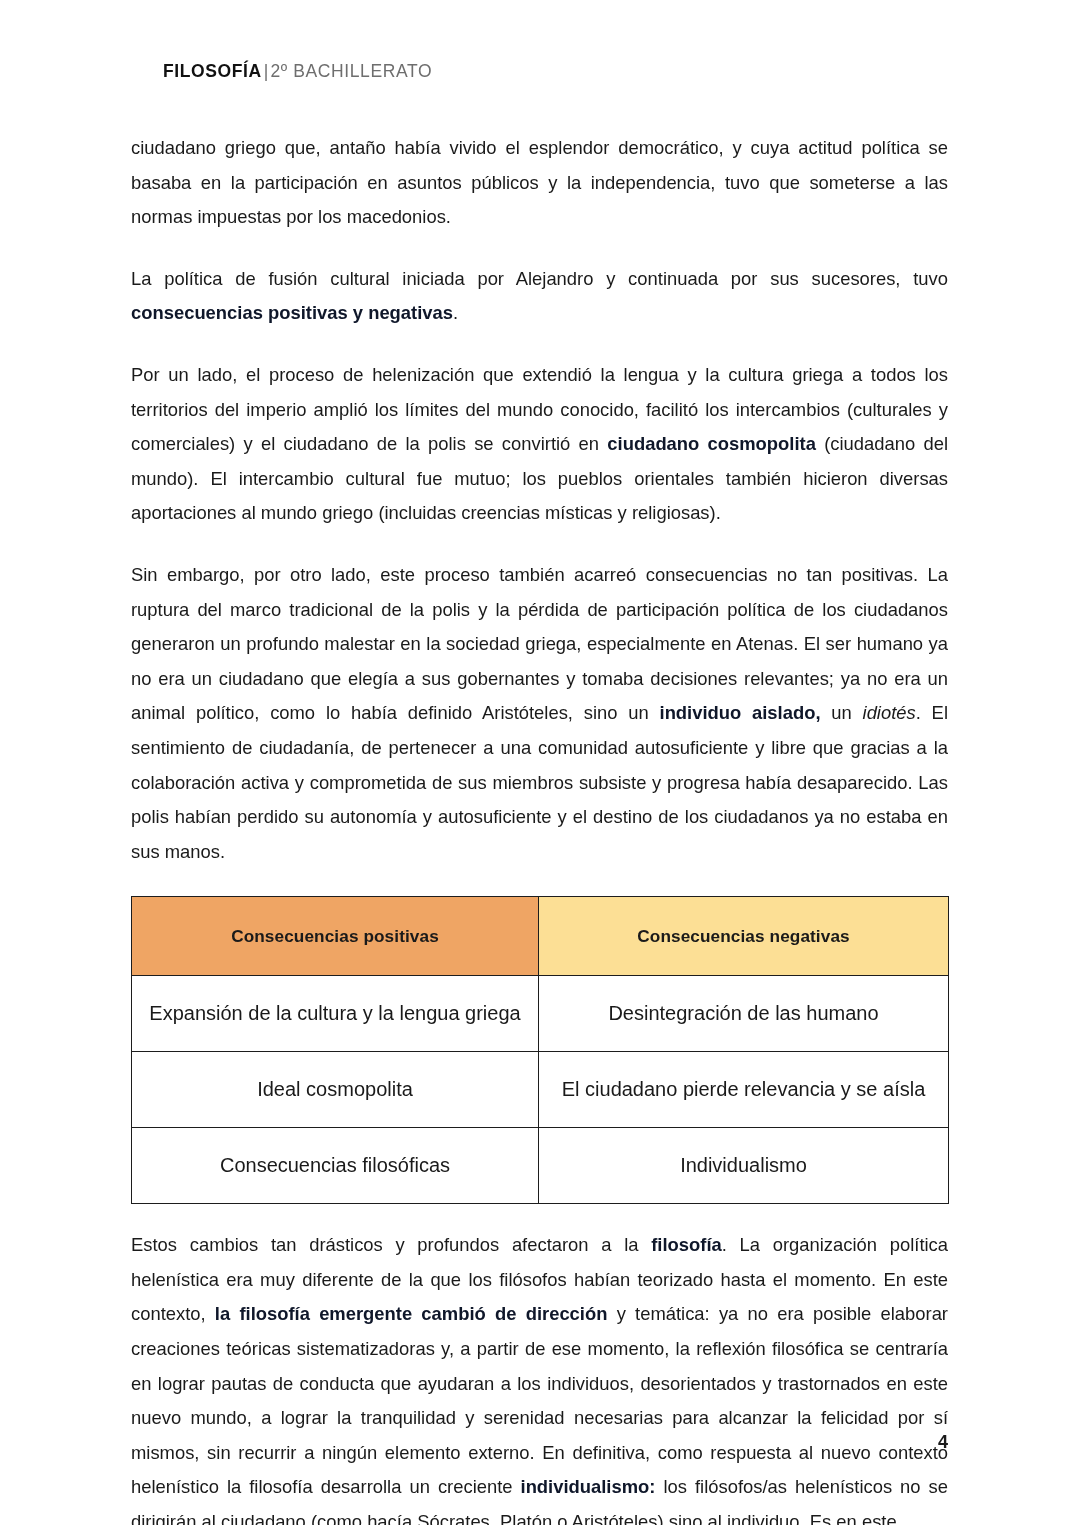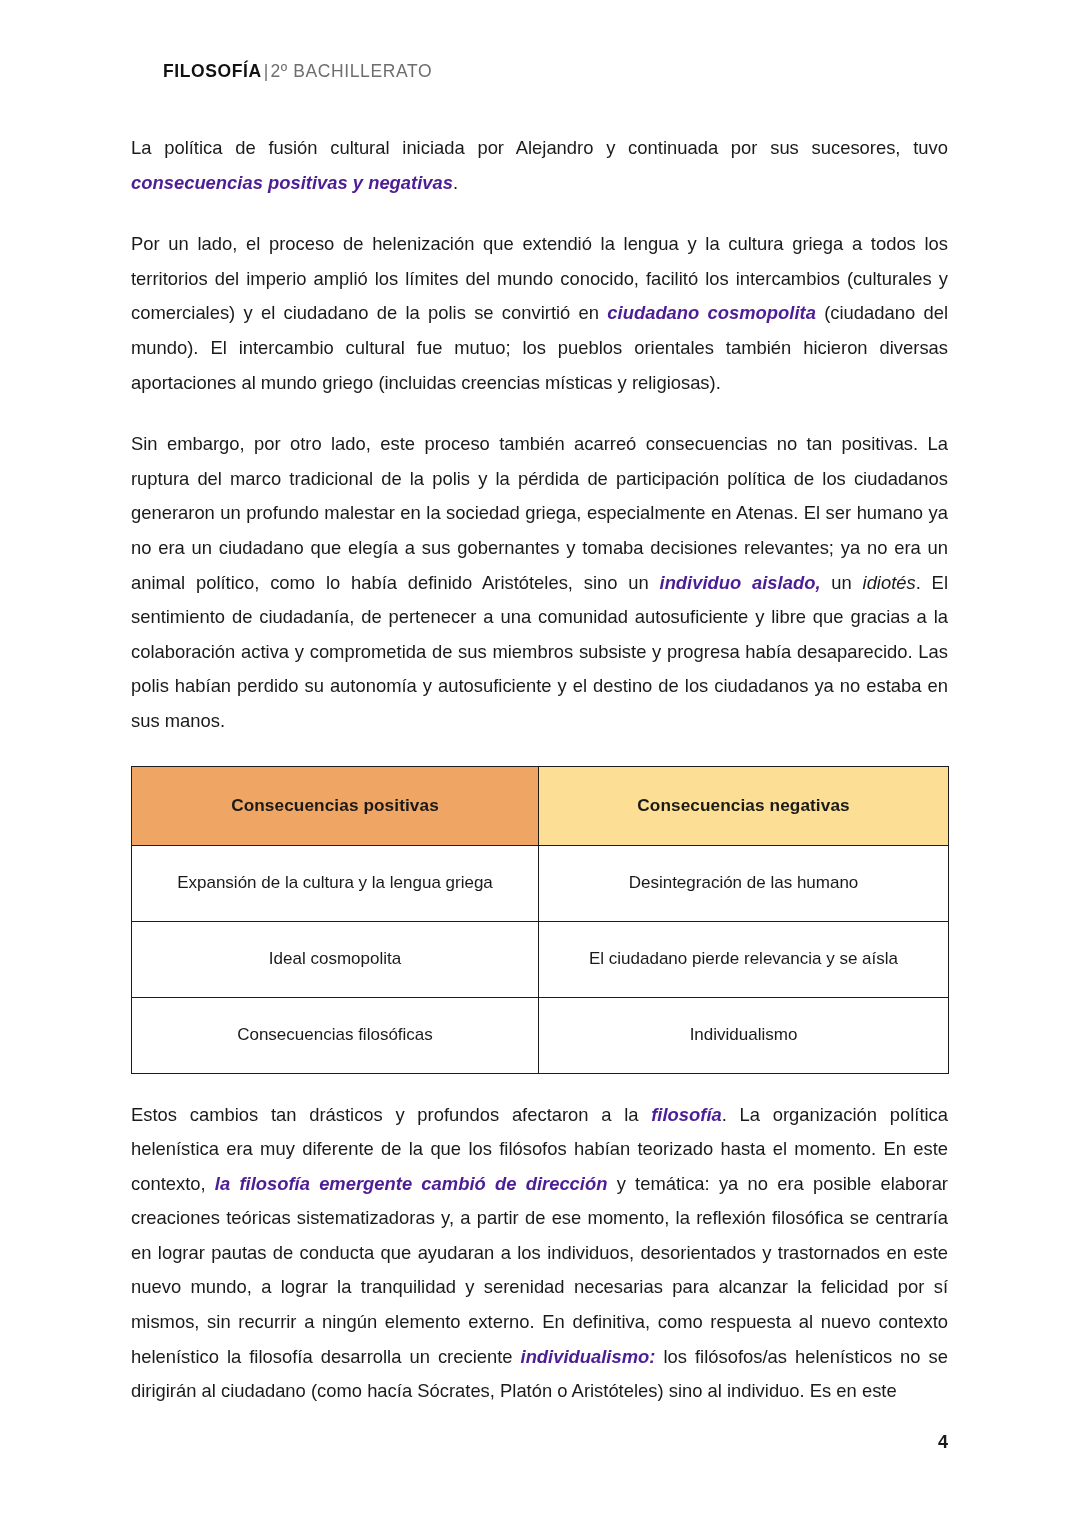--- a/index.html
+++ b/index.html
@@ -69,22 +69,21 @@
     line-height: 34.6px;
     text-align: justify;
     text-justify: inter-word;
     color: #1a1a1a;
     hyphens: none;
   }
   p.para:last-child { margin-bottom: 16px; }
 
   p.para b, p.para strong {
     font-weight: 700;
-    color: #4c1d95;
-    font-style: italic;
+    color: #0f172a;
   }
   p.para i, p.para em {
     font-style: italic;
   }
 
   
   .table-wrap {
     margin: 5px 0 24px 0;
   }
   table.compare {
@@ -110,21 +109,21 @@
     font-size: 17.2px;
     letter-spacing: 0.1px;
   }
   table.compare th.pos { background: #efa564; }
   table.compare th.neg { background: #fcdf95; }
 
   table.compare td {
     height: 43px;
     background: #ffffff;
     font-weight: 400;
-    font-size: 17px;
+    font-size: 20px;
   }
   table.compare td.empty { color: transparent; }
 
   
   .page-number {
     position: absolute;
     left: 131px;
     top: 1432px;
     width: 817px;
     text-align: right;
@@ -137,20 +136,21 @@
 <body>
 
 <div class="page">
 
   <div class="doc-header">
     <span class="brand">FILOSOFÍA</span><span class="sep">|</span><span class="subtitle">2º BACHILLERATO</span>
   </div>
 
   <div class="content">
 
+    <p class="para"><span>ciudadano griego que, antaño había vivido el esplendor democrático, y cuya actitud política se basaba en la participación en asuntos públicos y la independencia, tuvo que someterse a las normas impuestas por los macedonios.</span></p>
     <p class="para"><span>La política de fusión cultural iniciada por Alejandro y continuada por sus sucesores, tuvo </span><b>consecuencias positivas y negativas</b><span>.</span></p>
     <p class="para"><span>Por un lado, el proceso de helenización que extendió la lengua y la cultura griega a todos los territorios del imperio amplió los límites del mundo conocido, facilitó los intercambios (culturales y comerciales) y el ciudadano de la polis se convirtió en </span><b>ciudadano cosmopolita</b><span> (ciudadano del mundo). El intercambio cultural fue mutuo; los pueblos orientales también hicieron diversas aportaciones al mundo griego (incluidas creencias místicas y religiosas).</span></p>
     <p class="para"><span>Sin embargo, por otro lado, este proceso también acarreó consecuencias no tan positivas. La ruptura del marco tradicional de la polis y la pérdida de participación política de los ciudadanos generaron un profundo malestar en la sociedad griega, especialmente en Atenas. El ser humano ya no era un ciudadano que elegía a sus gobernantes y tomaba decisiones relevantes; ya no era un animal político, como lo había definido Aristóteles, sino un </span><b>individuo aislado,</b><span> un </span><i>idiotés</i><span>. El sentimiento de ciudadanía, de pertenecer a una comunidad autosuficiente y libre que gracias a la colaboración activa y comprometida de sus miembros subsiste y progresa había desaparecido. Las polis habían perdido su autonomía y autosuficiente y el destino de los ciudadanos ya no estaba en sus manos.</span></p>
 
     <div class="table-wrap">
       <table class="compare">
         <colgroup>
             <col class="c1">
             <col class="c2">
           </colgroup>

